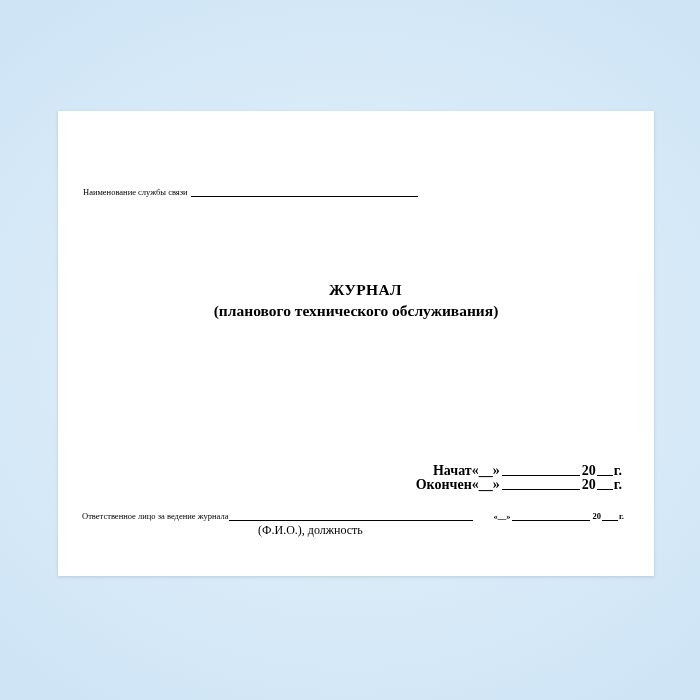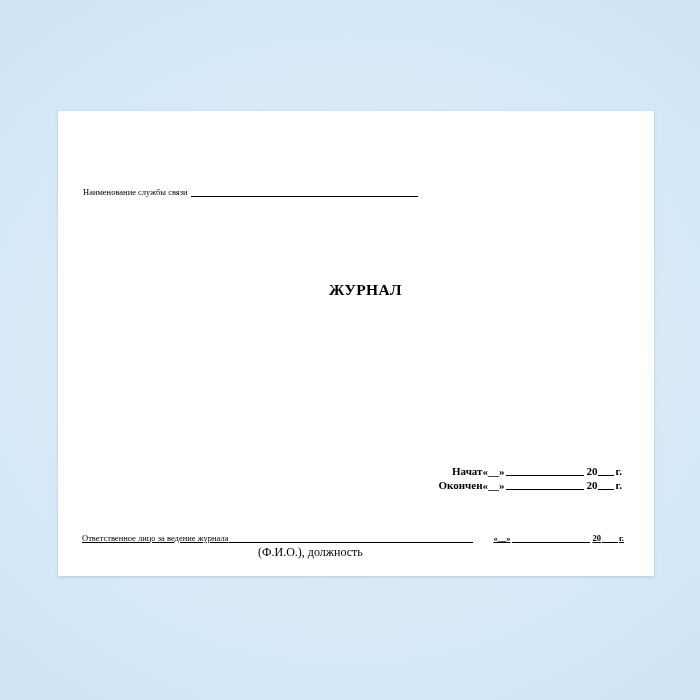--- a/index.html
+++ b/index.html
@@ -80,21 +80,21 @@
   .title-block .l3 {
     font-size: 15.5px;
     line-height: 21px;
   }
 
   
   .dates {
     position: absolute;
     right: 32px;
     top: 351px;
-    font-size: 11px;
+    font-size: 14px;
     font-weight: bold;
   }
   .date-row {
     display: flex;
     align-items: flex-end;
     justify-content: flex-end;
     height: 14px;
     white-space: nowrap;
   }
   .date-row .dlbl { line-height: 10px; }
@@ -111,23 +111,22 @@
     border-bottom: 1px solid #000;
     height: 9px;
     margin: 0 1px;
   }
 
   
   .resp {
     position: absolute;
     left: 24px;
     right: 30px;
-    top: 422px;
+    top: 400px;
     font-size: 8.5px;
-    text-decoration: underline;
   }
   .resp-line {
     display: flex;
     align-items: flex-end;
     white-space: nowrap;
   }
   .resp-line .lbl { line-height: 10px; }
   .resp-line .rule-long {
     flex: 0 0 244px;
     border-bottom: 1px solid #000;
@@ -168,20 +167,21 @@
 <div id="page">
   <div class="doc-inner">
 
     <div class="service-row">
       <span class="lbl">Наименование службы связи</span>
       <span class="rule"></span>
     </div>
 
     <div class="title-block">
       <div class="l1">ЖУРНАЛ</div>
+      <div class="l3">(планового технического обслуживания)</div>
     </div>
 
     <div class="dates">
       <div class="date-row">
         <span class="dlbl">Начат</span>
         <span class="q">«__»</span>
         <span class="rule-m"></span>
         <span class="yr">20</span>
         <span class="rule-y"></span>
         <span class="yr">г.</span>

